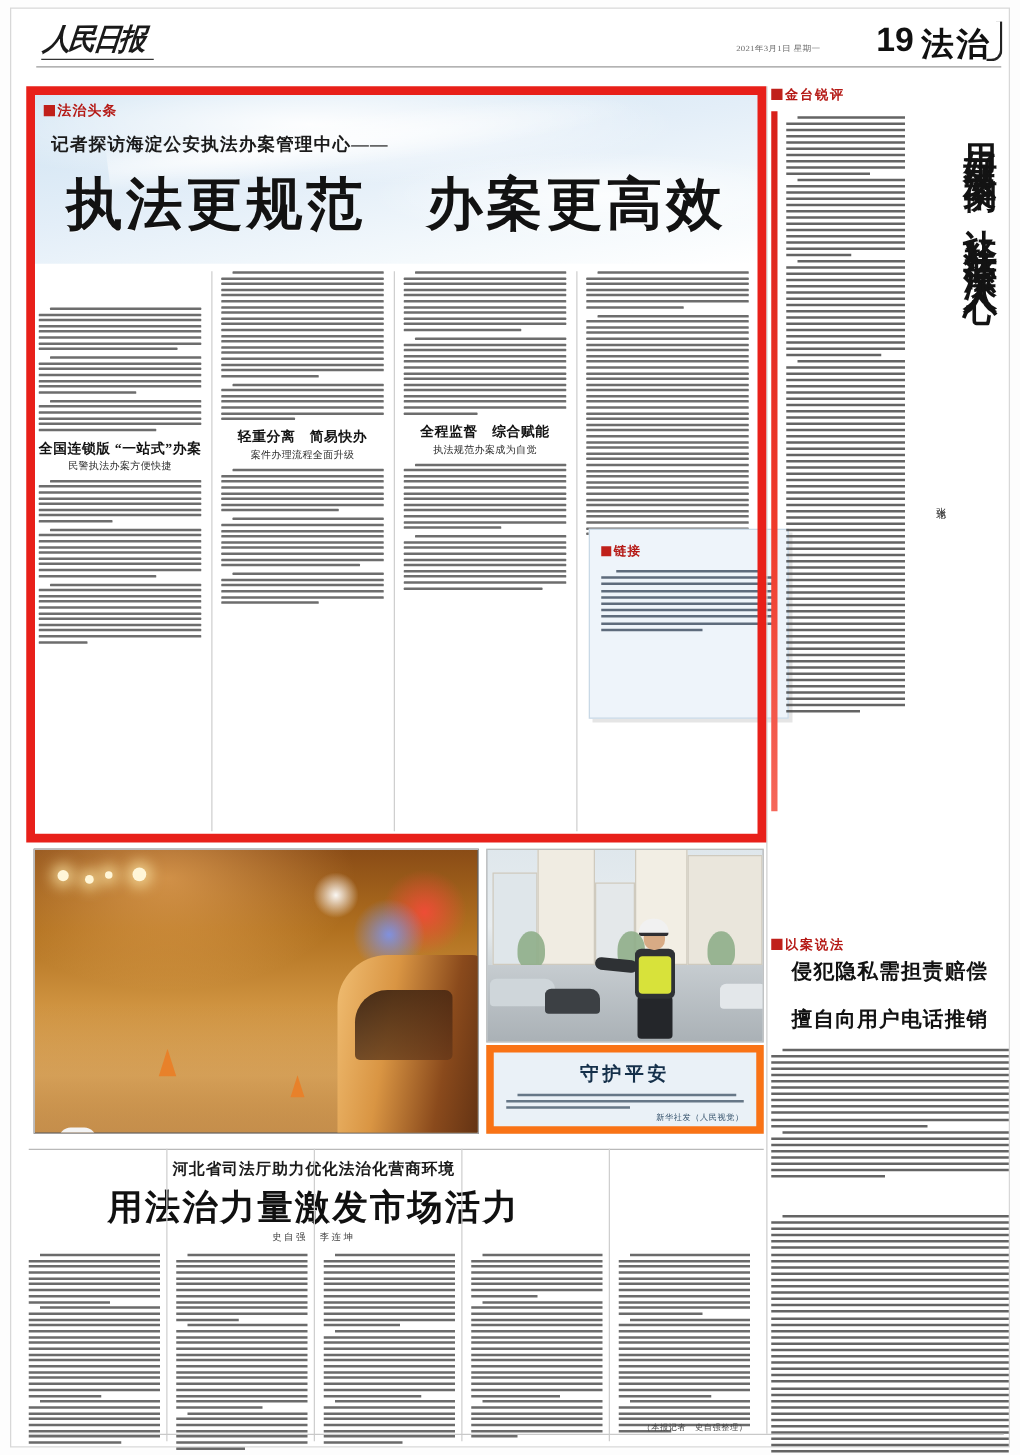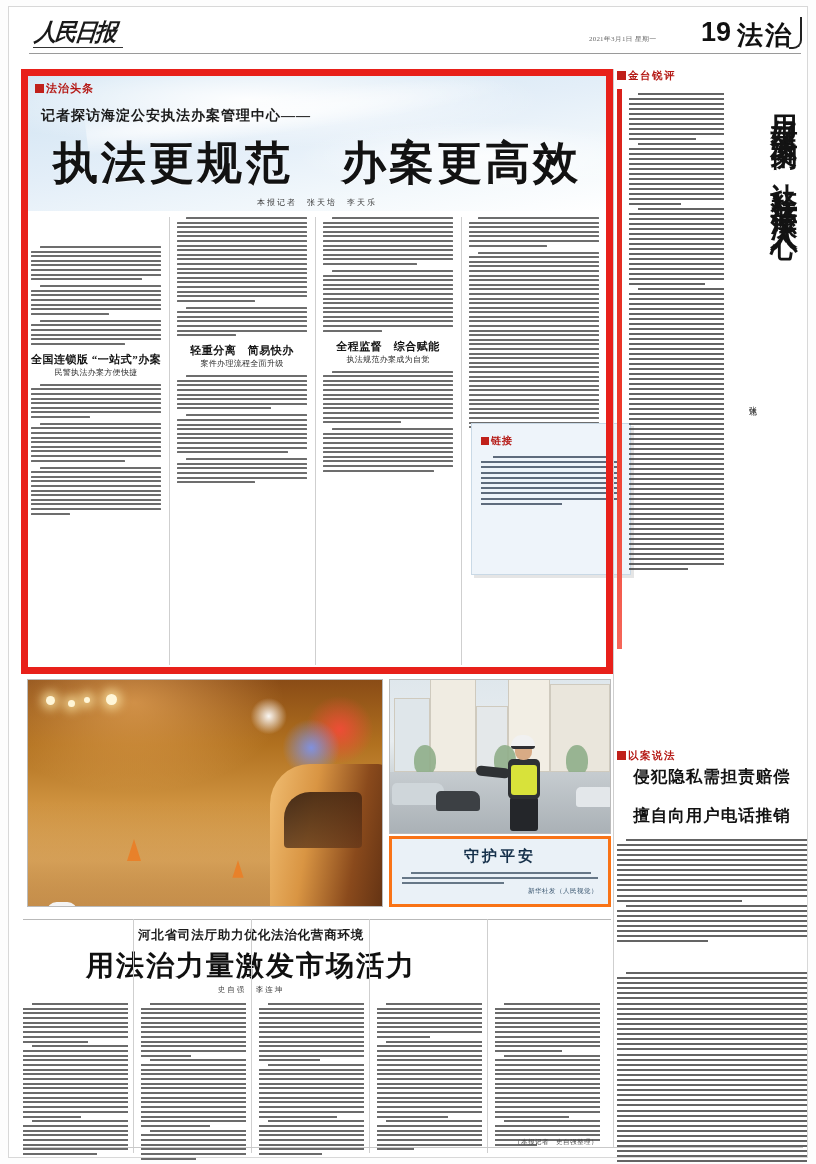--- a/index.html
+++ b/index.html
@@ -302,21 +302,21 @@
     overflow: hidden;
     background: #c9d2d8;
   }
   .cap-panel {
     position: absolute;
     left: 380px; top: 829px;
     width: 222px; height: 71px;
     background: #eaf1f7;
     box-sizing: border-box;
     padding: 8px 10px 6px 10px;
-    border: 3px solid #f97316;
+    border: 6px solid #f97316;
   }
   .cap-title {
     text-align: center;
     font-size: 15px;
     font-weight: bold;
     color: #15304a;
     letter-spacing: 3px;
     margin-bottom: 6px;
   }
   .cap-panel .ln {
@@ -530,21 +530,20 @@
 
     <div class="lead">
       <div class="sky"></div>
 
       <div class="kicker-badge">
         <span class="sq"></span><span>法治头条</span>
       </div>
 
       <div class="shoulder">记者探访海淀公安执法办案管理中心——</div>
       <div class="headline">执法更规范　办案更高效</div>
-      <div class="byline">本报记者　张天培　李天乐</div>
 
       <div class="lead-body">
         <div class="col-div d1"></div>
         <div class="col-div d2"></div>
         <div class="col-div d3"></div>
 
         <div class="col c1">
           <div class="para">
             <div class="ln i"></div>
               <div class="ln"></div>

